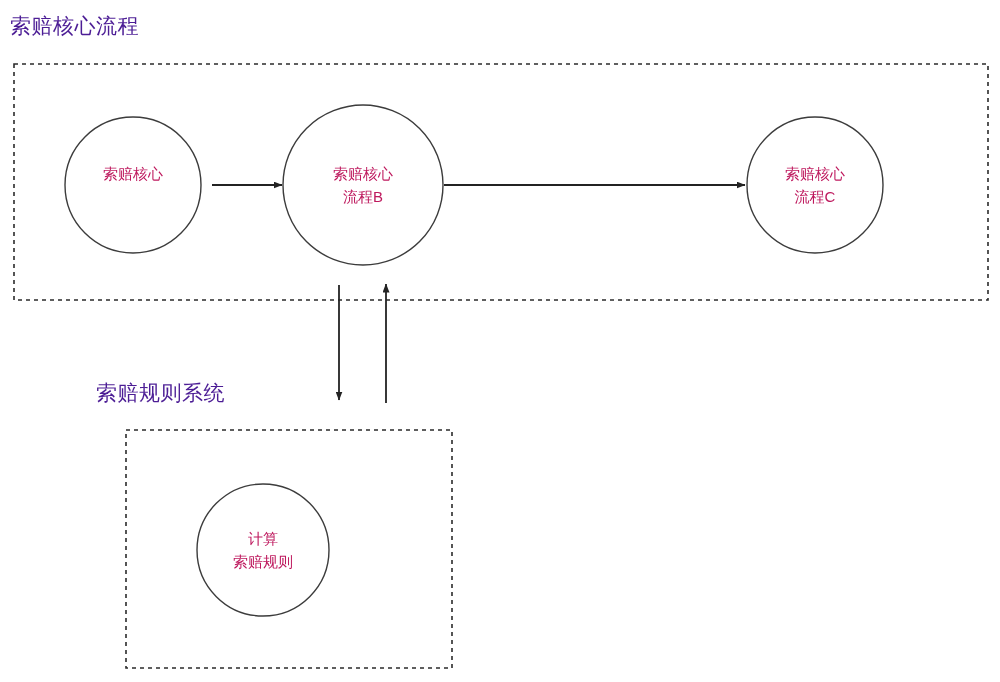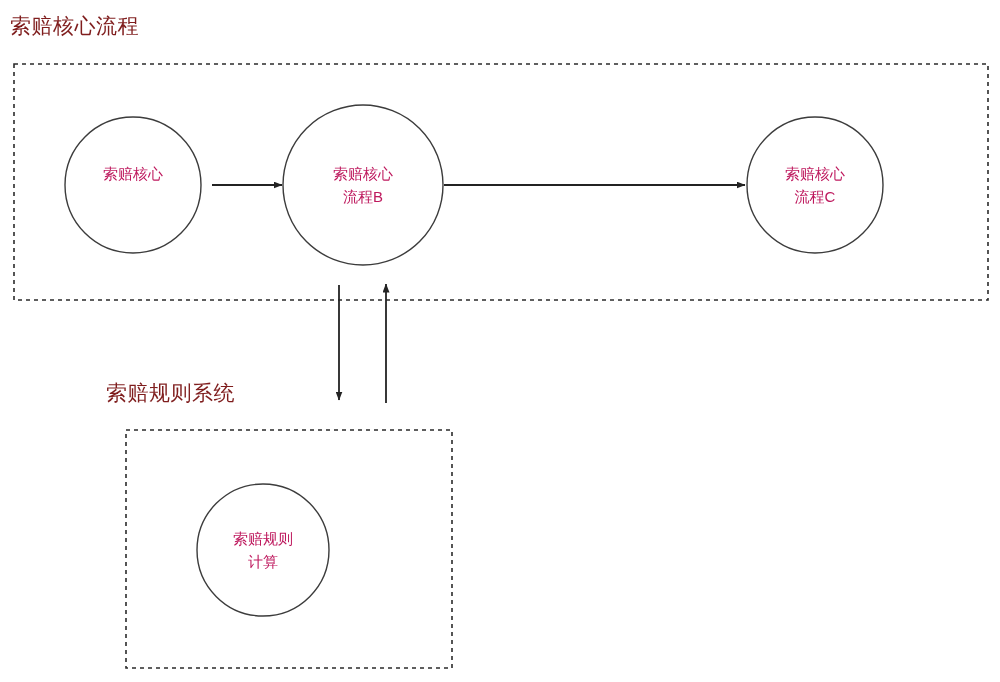--- a/index.html
+++ b/index.html
@@ -26,30 +26,30 @@
     left: 0;
     top: 0;
     width: 1000px;
     height: 682px;
   }
   .group-title {
     position: absolute;
     font-size: 21px;
     line-height: 26px;
     letter-spacing: 0.5px;
-    color: #7f1d1d;
+    color: #4c1d95;
     white-space: nowrap;
     font-family: "Liberation Sans", "DejaVu Sans", sans-serif;
   }
   #title-claim-core {
     left: 10px;
     top: 13px;
   }
   #title-rule-system {
-    left: 106px;
+    left: 96px;
     top: 380px;
   }
   .node-label {
     position: absolute;
     text-align: center;
     color: #be185d;
     font-size: 15px;
     line-height: 23px;
     white-space: nowrap;
     font-family: "Liberation Sans", "DejaVu Sans", sans-serif;
@@ -101,17 +101,17 @@
     <span>索赔核心</span>
     <span>流程B</span>
   </div>
 
   <div class="node-label" style="left:715px; top:162px; width:200px;">
     <span>索赔核心</span>
     <span>流程C</span>
   </div>
 
   <div class="node-label" style="left:163px; top:527px; width:200px;">
+    <span>计算</span>
     <span>索赔规则</span>
-    <span>计算</span>
   </div>
 
 </div>
 
 </body></html>

